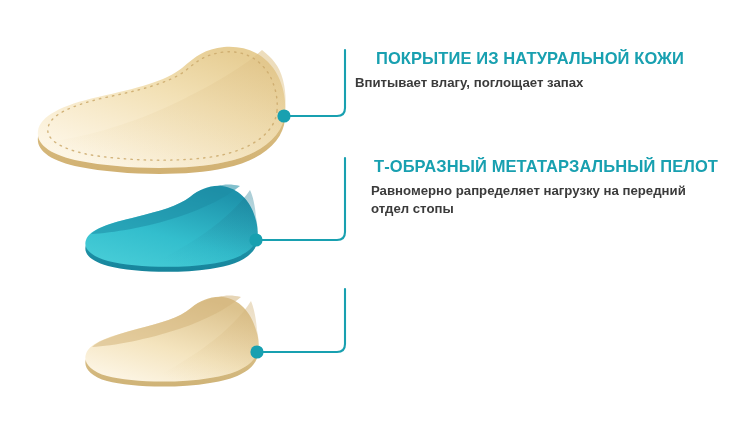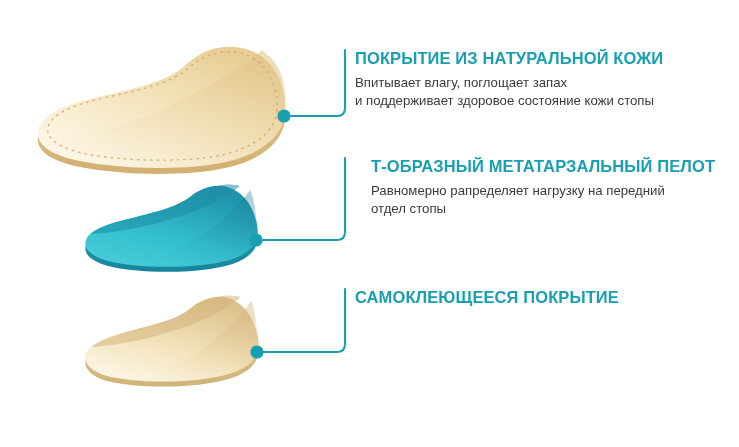--- a/index.html
+++ b/index.html
@@ -28,28 +28,29 @@
     width: 350px;
   }
   .feature-title {
     color: #18A0B0;
     font-weight: bold;
     font-size: 16.5px;
     line-height: 20px;
     letter-spacing: 0.1px;
     margin: 0 0 6px 0;
     text-transform: uppercase;
+    text-align: center;
   }
   .feature-body {
     color: #3b3b3b;
     font-size: 13.2px;
     line-height: 17.5px;
     margin: 0;
   }
-  .feature-body span { display: block; }
+  .feature-body span { display: block; font-weight: bold; }
   #block-1 { left: 355px; top: 48px; }
   #block-2 { left: 355px; top: 156px; margin-left: 16px; }
   #block-3 { left: 355px; top: 287px; }
 </style>
 </head>
 <body>
 
 <div id="canvas">
 
   <svg class="art-layer" viewBox="0 0 739 447" xmlns="http://www.w3.org/2000/svg">
@@ -219,31 +220,29 @@
     <g>
       <path d="M 345 289 L 345 344 Q 345 352 337 352 L 262 352" fill="none" stroke="#18A0B0" stroke-width="2.1" stroke-linecap="round"></path>
       <circle cx="257" cy="352" r="6.6" fill="#18A0B0"></circle>
     </g>
   </svg>
 
   <div class="feature-block" id="block-1">
     <div class="feature-title">ПОКРЫТИЕ ИЗ НАТУРАЛЬНОЙ КОЖИ</div>
     <div class="feature-body">
       <span>Впитывает влагу, поглощает запах</span>
-      <span>и поддерживает здоровое состояние кожи стопы</span>
     </div>
   </div>
 
   <div class="feature-block" id="block-2">
     <div class="feature-title">Т-ОБРАЗНЫЙ МЕТАТАРЗАЛЬНЫЙ ПЕЛОТ</div>
     <div class="feature-body">
       <span>Равномерно рапределяет нагрузку на передний</span>
       <span>отдел стопы</span>
     </div>
   </div>
 
   <div class="feature-block" id="block-3">
-    <div class="feature-title">САМОКЛЕЮЩЕЕСЯ ПОКРЫТИЕ</div>
     <div class="feature-body">
     </div>
   </div>
 
 </div>
 
 </body></html>

